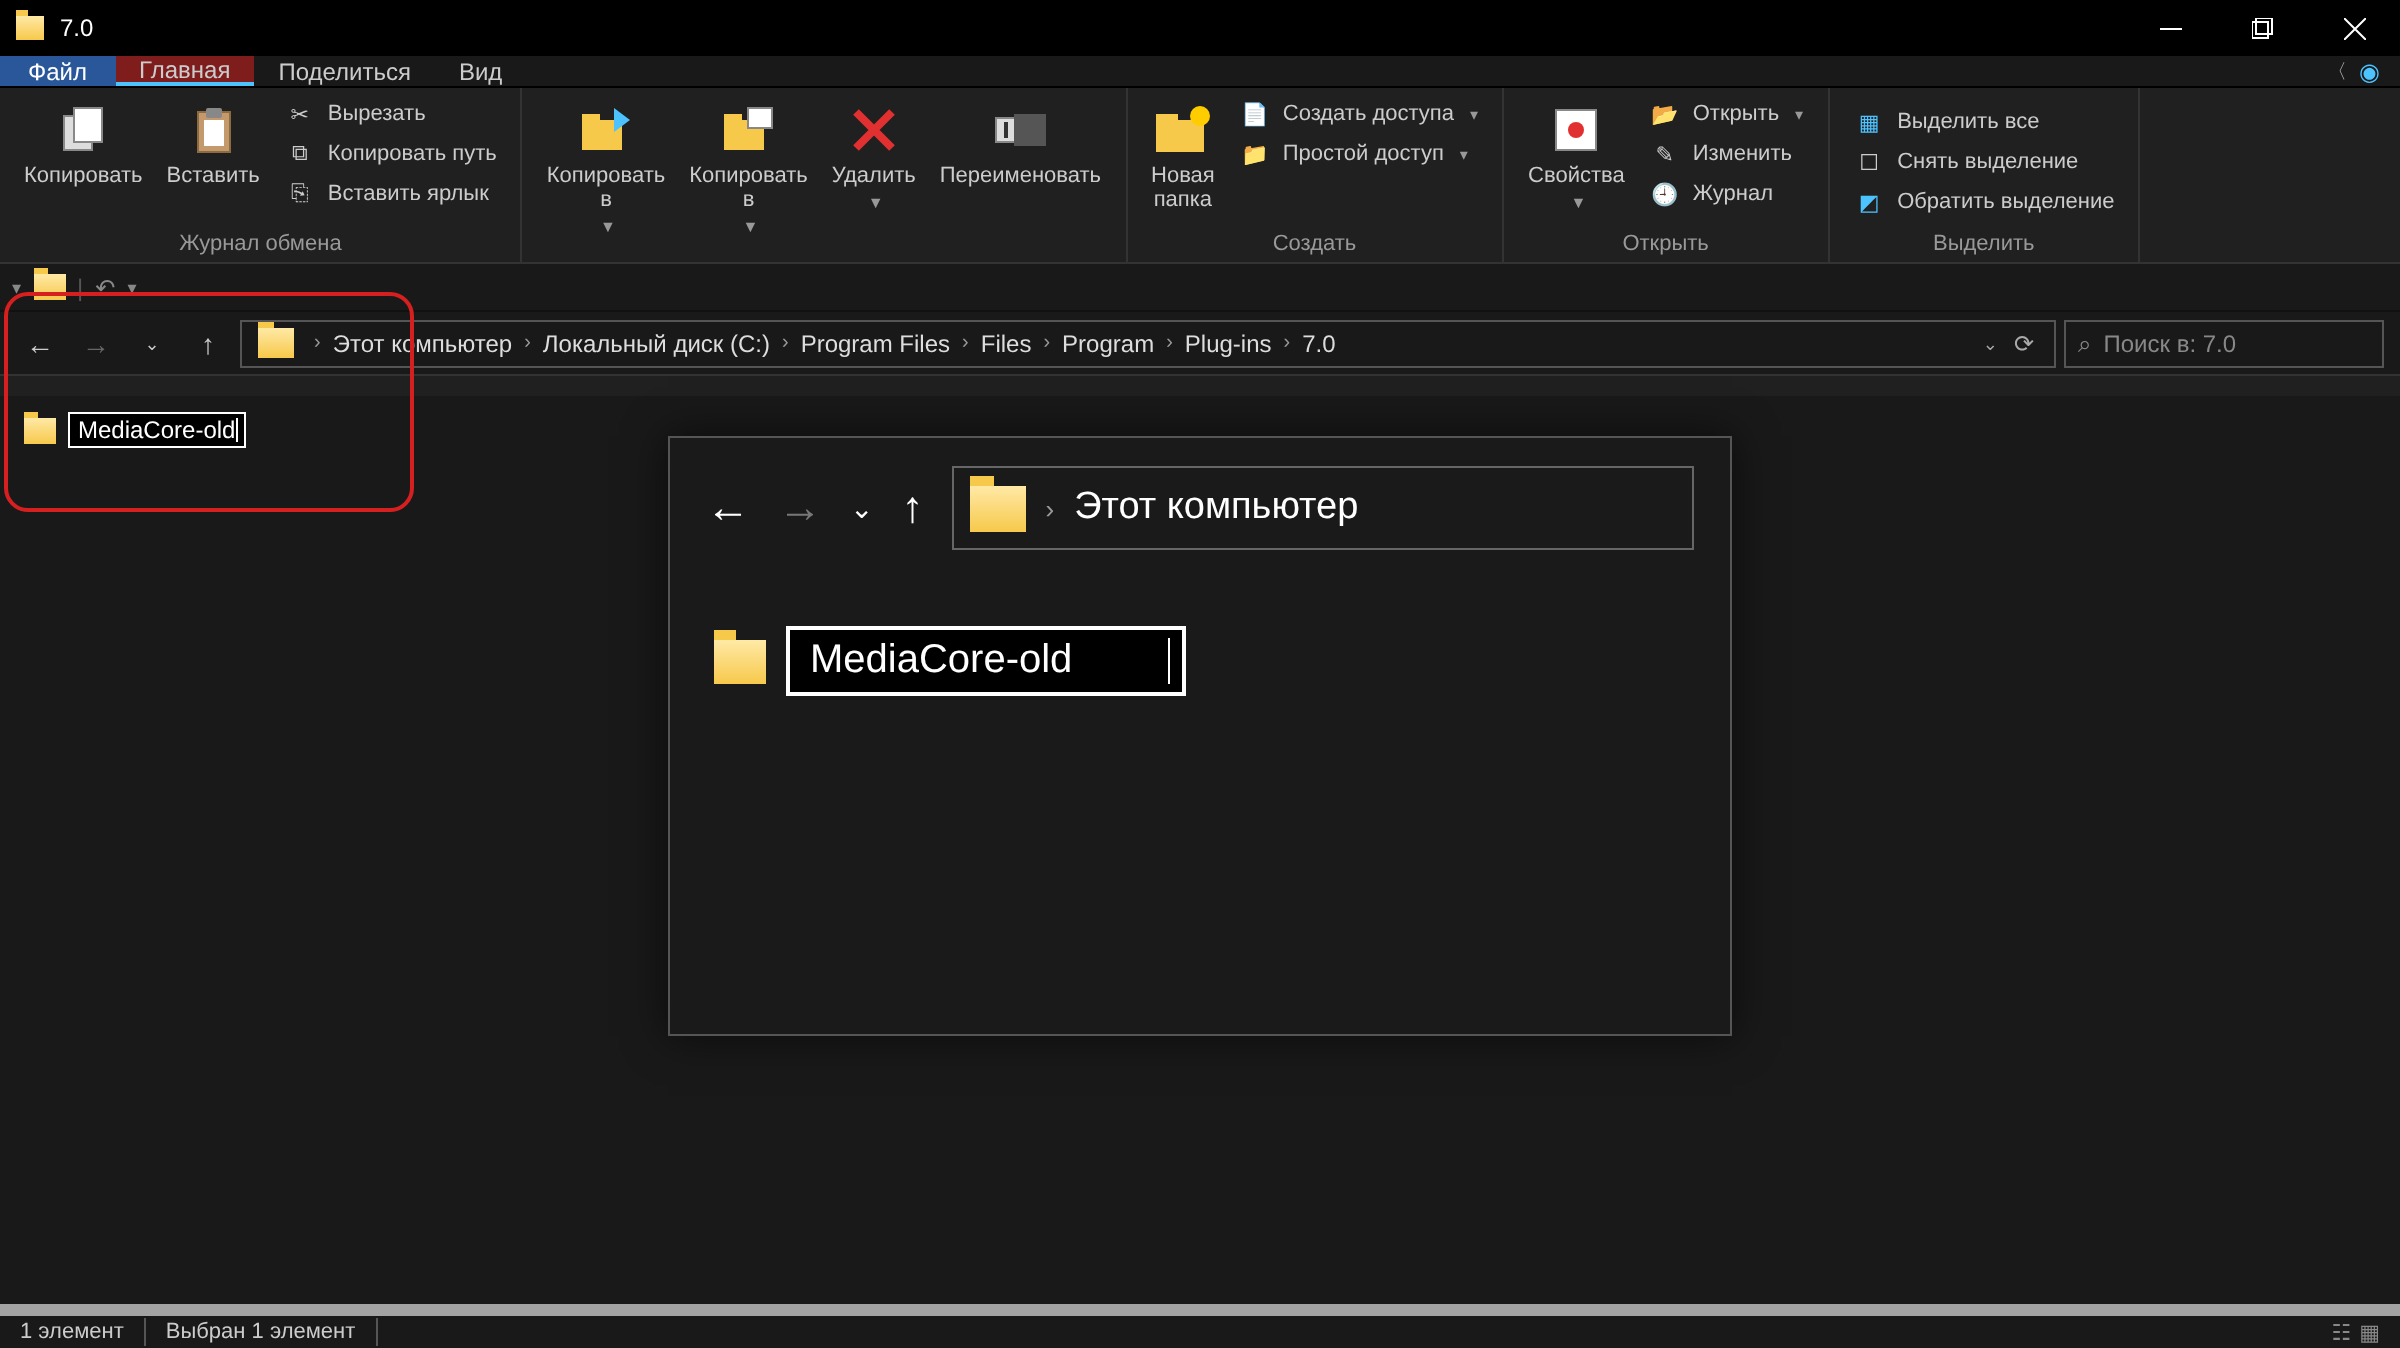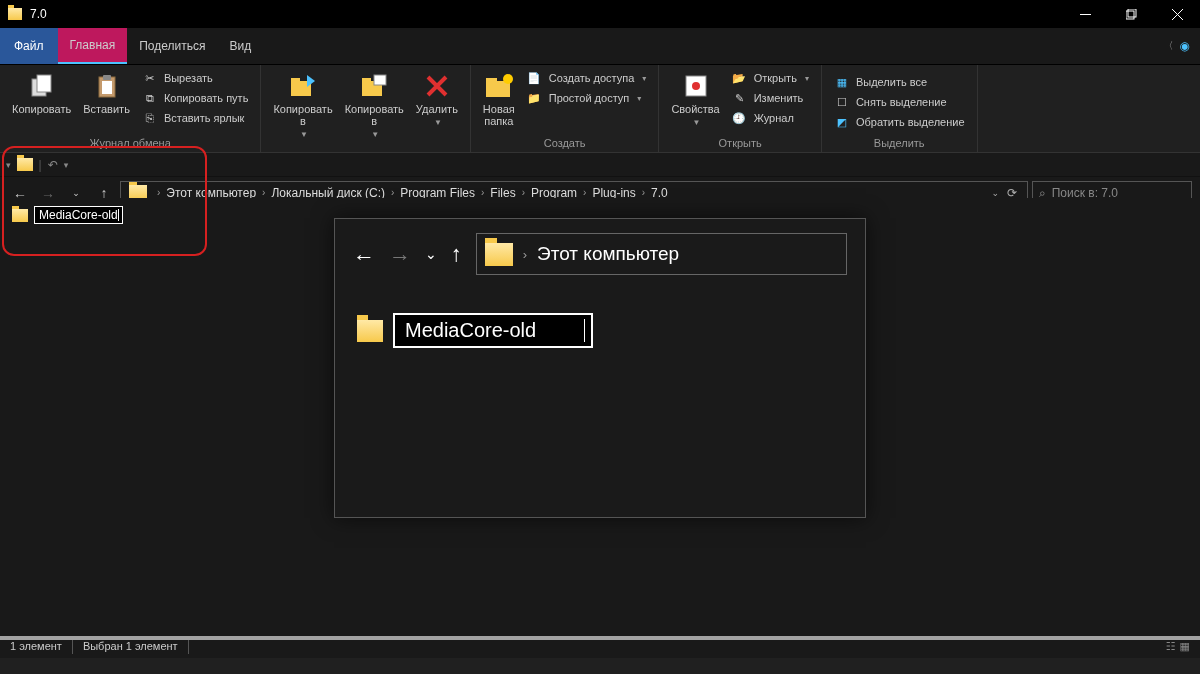--- a/index.html
+++ b/index.html
@@ -2,24 +2,24 @@
 <html><head>
 <meta charset="utf-8">
 <style>
 *{margin:0;padding:0;box-sizing:border-box;font-family:"Segoe UI",sans-serif;user-select:none}
 body{width:1200px;height:674px;background:#202020;color:#fff;overflow:hidden;position:relative}
 .titlebar{height:28px;background:#000;display:flex;align-items:center;font-size:12px;position:relative}
 .titlebar .folder-ico{width:14px;height:12px;background:linear-gradient(#ffe9a6,#f7c94b);margin:0 8px 0 8px;position:relative}
 .titlebar .folder-ico:before{content:"";position:absolute;top:-3px;left:0;width:6px;height:3px;background:#f7c94b}
 .win-ctrl{margin-left:auto;display:flex}
 .win-btn{width:46px;height:28px;display:flex;align-items:center;justify-content:center;color:#fff;font-size:11px}
-.menubar{height:37px;background:#191919;display:flex;align-items:center;font-size:12px;position:relative;border-bottom:1px solid #000}
+.menubar{height:16px;background:#191919;display:flex;align-items:center;font-size:12px;position:relative;border-bottom:1px solid #000}
 .menu-file{background:#2a579a;padding:0 14px;height:100%;display:flex;align-items:center;color:#fff}
 .menu-tab{padding:0 12px;height:100%;display:flex;align-items:center;color:#ccc}
-.menu-tab.active{background:#be185d;border-bottom:2px solid #4cc2ff}
+.menu-tab.active{background:#7f1d1d;border-bottom:2px solid #4cc2ff}
 .menu-right{margin-left:auto;display:flex;align-items:center;gap:6px;padding-right:10px;color:#aaa}
 .ribbon{height:88px;background:#202020;display:flex;align-items:stretch;border-bottom:1px solid #333;font-size:11px;color:#ccc}
 .ribgrp{display:flex;flex-direction:column;padding:2px 6px;border-right:1px solid #333}
 .ribrow{display:flex;align-items:flex-start;flex:1}
 .riblabel{text-align:center;font-size:11px;color:#999;line-height:14px}
 .big-btn{display:flex;flex-direction:column;align-items:center;justify-content:flex-start;padding:4px 6px;text-align:center;line-height:12px;gap:2px}
 .big-btn .ic{width:30px;height:30px;display:flex;align-items:center;justify-content:center}
 .small-list{display:flex;flex-direction:column;justify-content:flex-start;padding:2px 4px;gap:2px;font-size:11px}
 .small-itm{display:flex;align-items:center;gap:6px;padding:1px 2px;white-space:nowrap}
 .small-ic{width:16px;height:16px;display:flex;align-items:center;justify-content:center;flex-shrink:0}
@@ -47,21 +47,21 @@
 .zn-btn{font-size:22px;color:#fff}
 .zoom-addr{flex:1;display:flex;align-items:center;gap:10px;border:1px solid #666;height:42px;padding:0 8px;font-size:19px}
 .zoom-addr .fld2{width:28px;height:23px;background:linear-gradient(#ffe9a6,#f7c94b);position:relative}
 .zoom-addr .fld2:before{content:"";position:absolute;top:-5px;left:0;width:12px;height:5px;background:#f7c94b}
 .zoom-chev{color:#999;font-size:13px}
 .zoom-item{display:flex;align-items:center;gap:10px;margin:24px 0 0 22px}
 .zoom-fic{width:26px;height:22px;background:linear-gradient(#ffe9a6,#f7c94b);position:relative}
 .zoom-fic:before{content:"";position:absolute;top:-5px;left:0;width:11px;height:5px;background:#f7c94b}
 .zoom-rename{background:#000;border:2px solid #fff;padding:4px 10px;color:#fff;font-size:20px;min-width:200px;position:relative}
 .zoom-rename:after{content:"";position:absolute;right:6px;top:4px;bottom:4px;width:1px;background:#fff}
-.statusbar{position:absolute;bottom:16px;left:0;right:0;height:22px;background:#191919;border-top:4px solid #a3a3a3;display:flex;font-size:11px;color:#ccc;padding:0 10px;gap:10px}
+.statusbar{position:absolute;bottom:0;left:0;right:0;height:22px;background:#191919;border-top:6px solid #a3a3a3;display:flex;align-items:center;font-size:11px;color:#ccc;padding:0 10px;gap:10px}
 .statusbar .sep{border-left:1px solid #555;height:14px}
 .status-right{margin-left:auto;display:flex;gap:4px;color:#888}
 .caret-down{font-size:8px;color:#999;margin-left:2px}
 svg{display:block}
 </style>
 </head>
 <body>
 
 <div class="titlebar">
   <div class="folder-ico"></div>
@@ -165,20 +165,30 @@
           <span class="caret-down">▼</span>
       </div>
       <div class="big-btn">
         <div class="ic">
             <svg width="24" height="24">
               <path d="M3 3 L21 21 M21 3 L3 21" stroke="#e03030" stroke-width="4"></path>
             </svg>
           </div>
         <span>Удалить</span>
           <span class="caret-down">▼</span>
+      </div>
+      <div class="big-btn">
+        <div class="ic">
+            <svg width="28" height="20">
+              <rect x="2" y="4" width="24" height="12" fill="#ddd" stroke="#888"></rect>
+              <rect x="6" y="6" width="2" height="8" fill="#333"></rect>
+              <rect x="11" y="2" width="16" height="16" fill="#555"></rect>
+            </svg>
+          </div>
+        <span>Переименовать</span>
       </div>
     </div>
   </div>
 
   <div class="ribgrp">
     <div class="ribrow">
       <div class="big-btn">
         <div class="ic">
             <svg width="30" height="26">
               <rect x="2" y="8" width="24" height="16" fill="#f7c94b"></rect>

